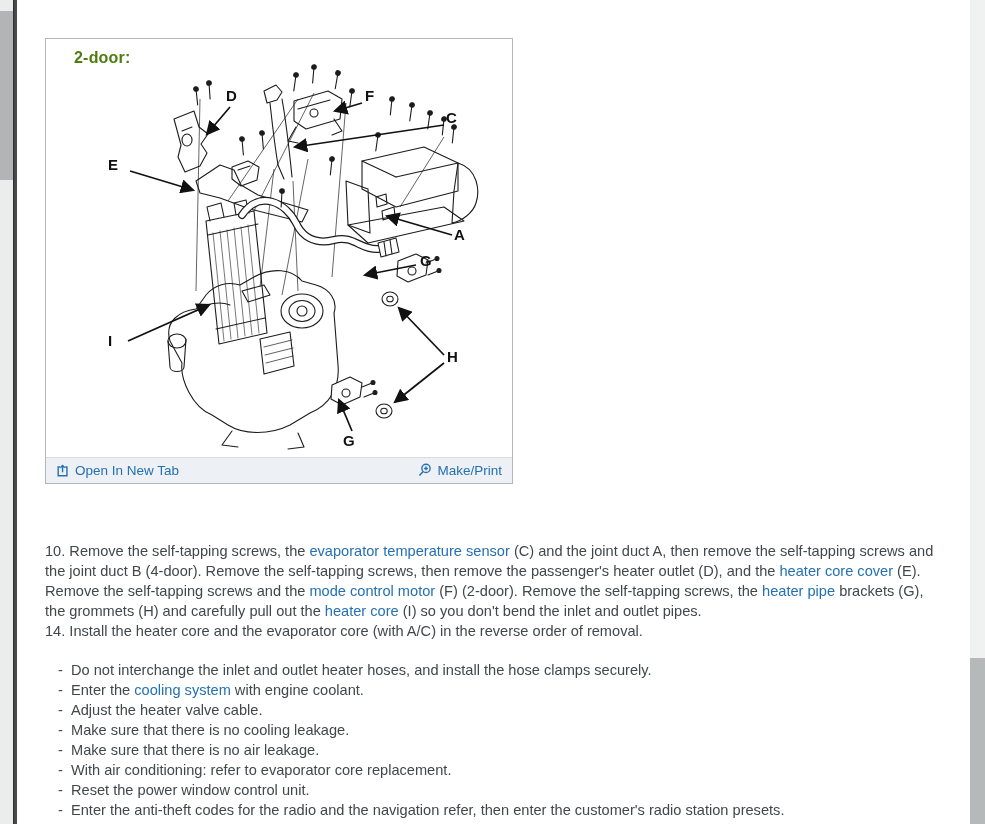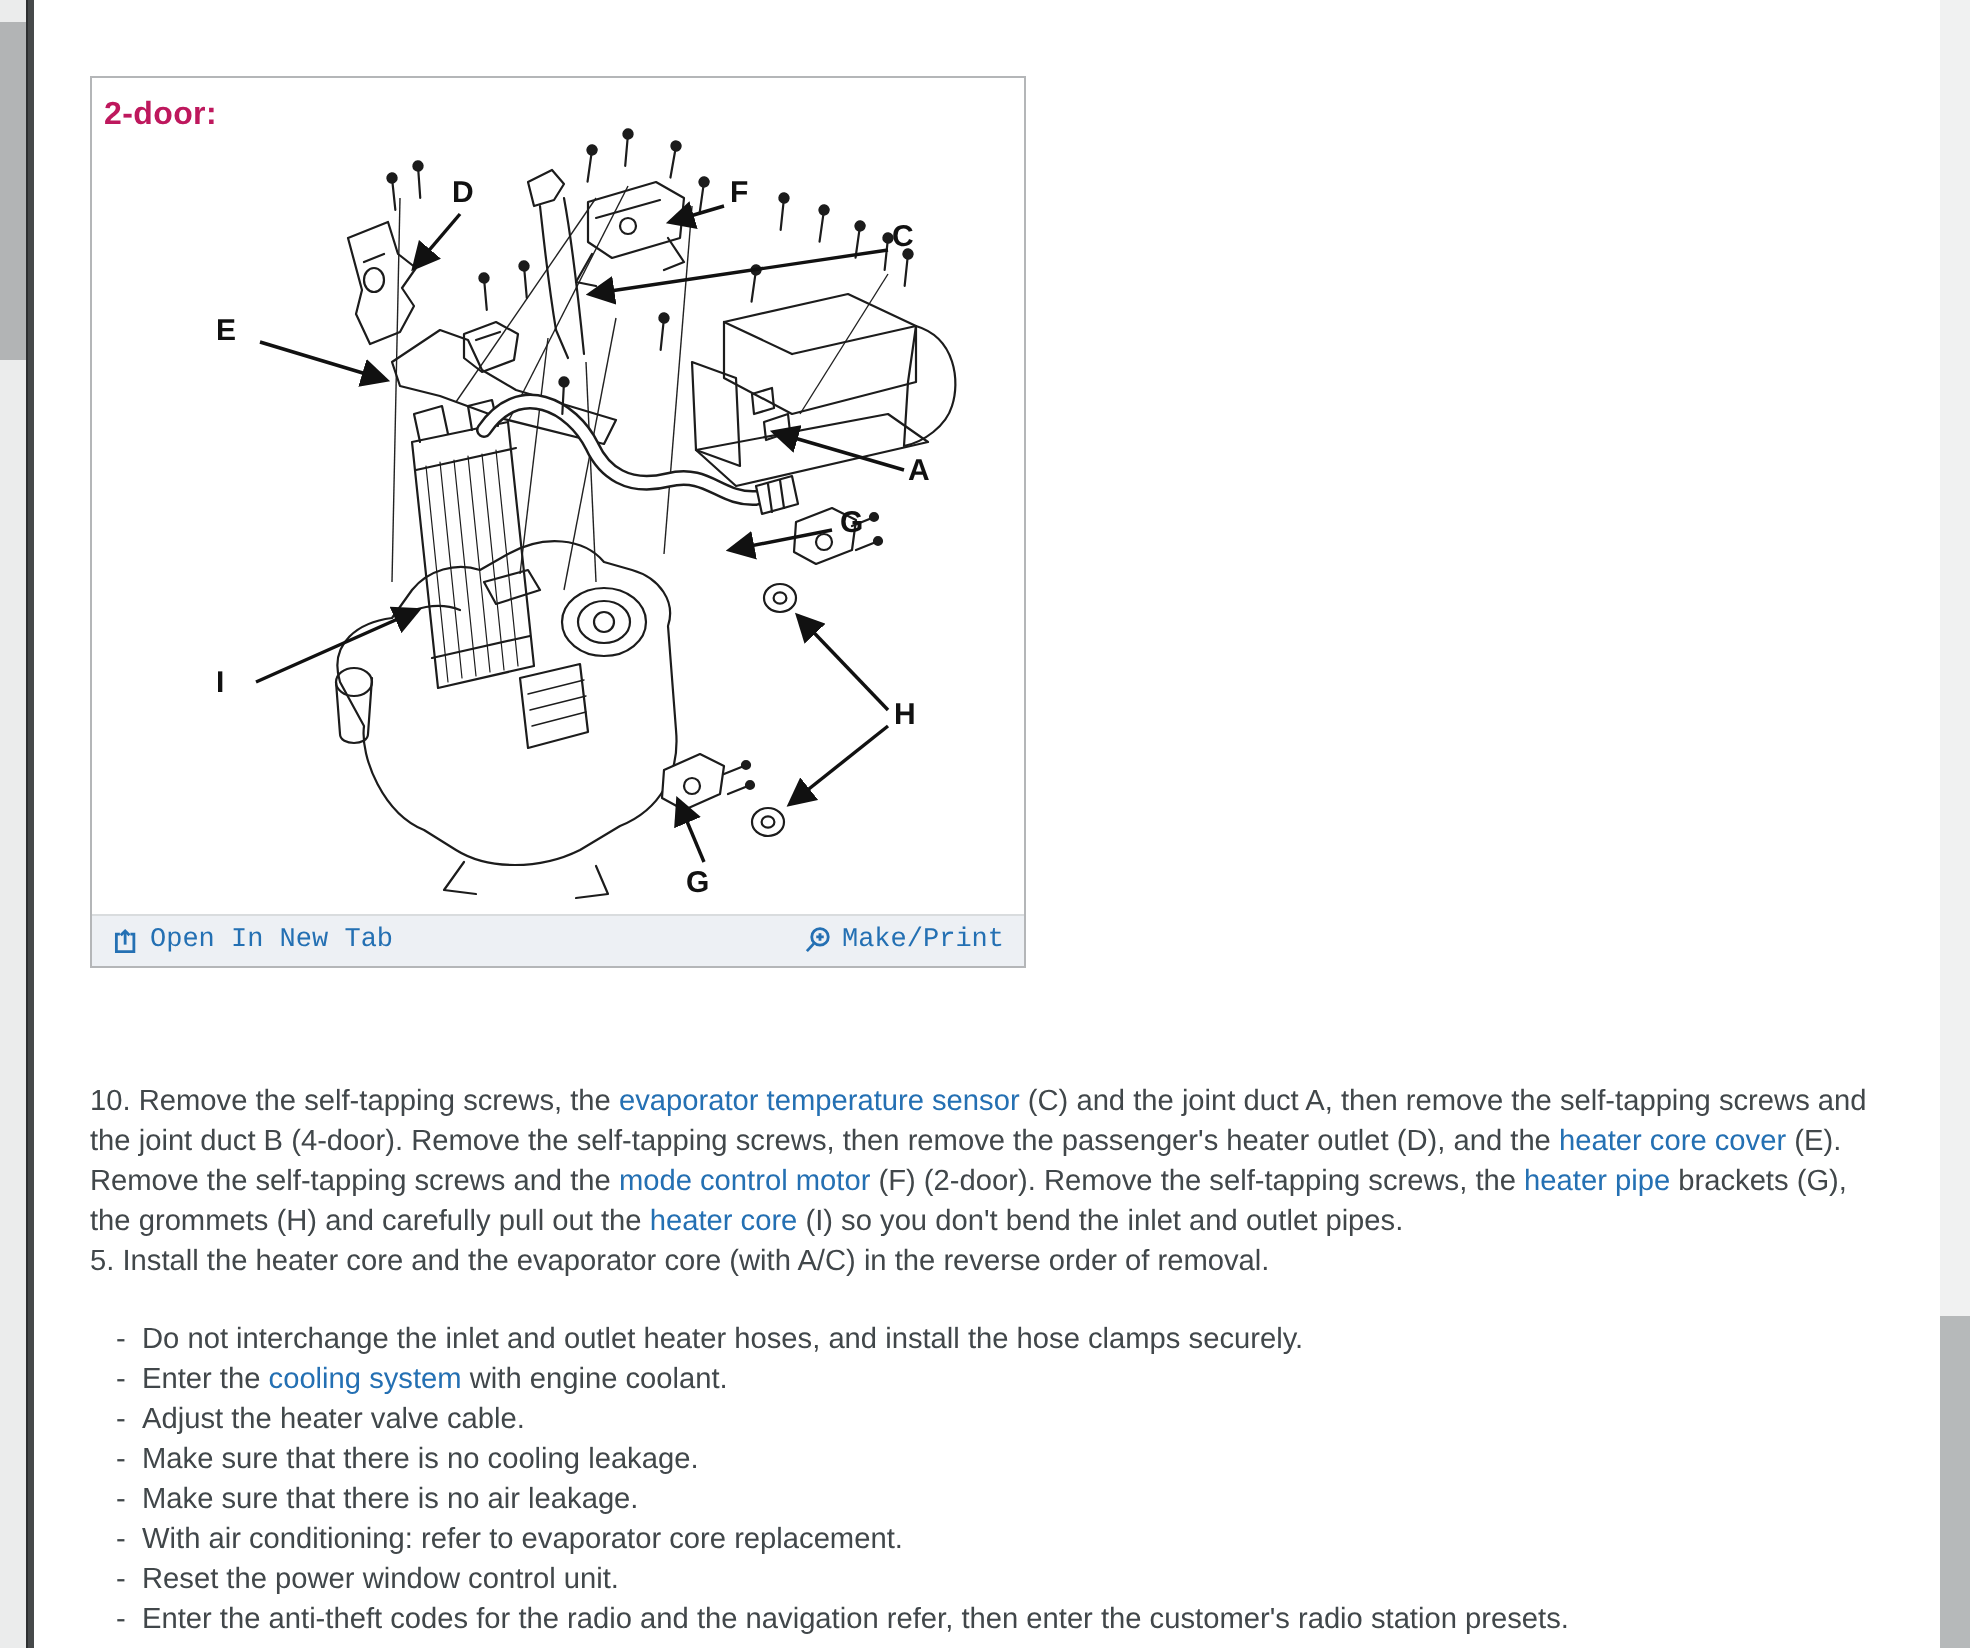--- a/index.html
+++ b/index.html
@@ -13,29 +13,29 @@
   
   .left-track  { position:absolute; left:0; top:0; width:13px; height:824px; background:#ebecec; }
   .left-thumb  { position:absolute; left:0; top:11px; width:13px; height:169px; background:#b2b4b5; }
   .dark-bar    { position:absolute; left:13px; top:0; width:4px; height:824px; background:#46494a; border-left:1px solid #2d2f30; }
   .right-track { position:absolute; left:970px; top:0; width:15px; height:824px; background:#f0f1f1; }
   .right-thumb { position:absolute; left:970px; top:658px; width:15px; height:166px; background:#b6b9ba; }
 
   
   .figure-panel { position:absolute; left:45px; top:38px; width:468px; border:1px solid #b4b6b8; background:#fff; }
   .figure-canvas { position:relative; width:466px; height:418px; background:#fff; }
-  .figure-title { position:absolute; left:6px; top:10px; font-size:16px; font-weight:bold; color:#be185d; letter-spacing:.2px; }
+  .figure-title { position:absolute; left:28px; top:10px; font-size:16px; font-weight:bold; color:#4d7c0f; letter-spacing:.2px; }
   .figure-canvas svg { position:absolute; left:0; top:0; }
   .dia-label { font:bold 15px "Liberation Sans", sans-serif; fill:#111; }
   .figure-footer {
     height:26px; background:#edf0f4; border-top:1px solid #d9dcde;
     display:flex; align-items:center; justify-content:space-between; padding:0 10px;
     font-size:13.5px;
   }
-  .footer-link { display:flex; align-items:flex-end; gap:5px; color:var(--link); cursor:pointer;font-family:Liberation Mono, monospace; }
+  .footer-link { display:flex; align-items:flex-end; gap:5px; color:var(--link); cursor:pointer; }
   .footer-link svg { display:block; }
 
   
   .text-block { position:absolute; left:45px; top:505px; width:897px; font-size:14.6px; line-height:20px;margin-top:36px; }
   .step { margin:0; }
   .lnk { color:var(--link); cursor:pointer; }
   .bullets { margin-top:19px; }
   .bullet-row { display:flex; padding-left:13px; }
   .bullet-dash { flex:none; width:13px; }
   .bullet-text { flex:1; }
@@ -259,21 +259,21 @@
         </svg>
       </span>
       <span>Make/Print</span>
     </div>
   </div>
 </div>
 
 <div class="text-block">
   <div id="steps">
       <div class="step"><span>10. Remove the self-tapping screws, the </span><span class="lnk">evaporator temperature sensor</span><span> (C) and the joint duct A, then remove the self-tapping screws and the joint duct B (4-door). Remove the self-tapping screws, then remove the passenger's heater outlet (D), and the </span><span class="lnk">heater core cover</span><span> (E). Remove the self-tapping screws and the </span><span class="lnk">mode control motor</span><span> (F) (2-door). Remove the self-tapping screws, the </span><span class="lnk">heater pipe</span><span> brackets (G), the grommets (H) and carefully pull out the </span><span class="lnk">heater core</span><span> (I) so you don't bend the inlet and outlet pipes.</span></div>
-      <div class="step"><span>5. Install the heater core and the evaporator core (with A/C) in the reverse order of removal.</span></div>
+      <div class="step"><span>14. Install the heater core and the evaporator core (with A/C) in the reverse order of removal.</span></div>
     </div>
   <div id="bullets" class="bullets">
       <div class="bullet-row">
         <span class="bullet-dash">-</span>
         <span class="bullet-text"><span>Do not interchange the inlet and outlet heater hoses, and install the hose clamps securely.</span></span>
       </div>
       <div class="bullet-row">
         <span class="bullet-dash">-</span>
         <span class="bullet-text"><span>Enter the </span><span class="lnk">cooling system</span><span> with engine coolant.</span></span>
       </div>

